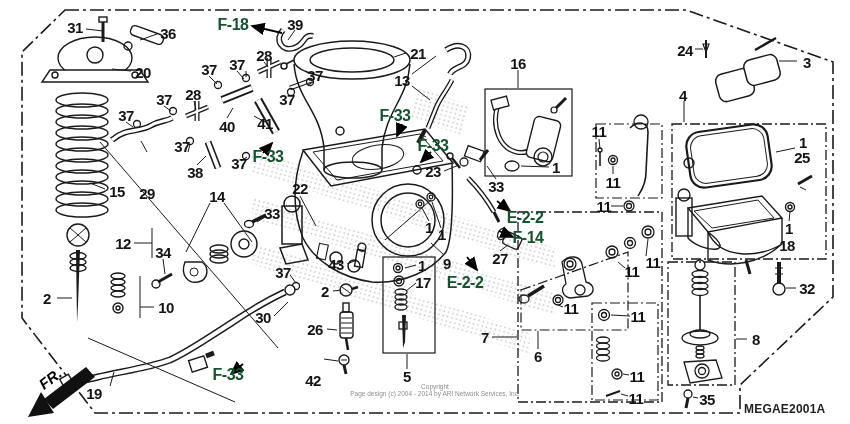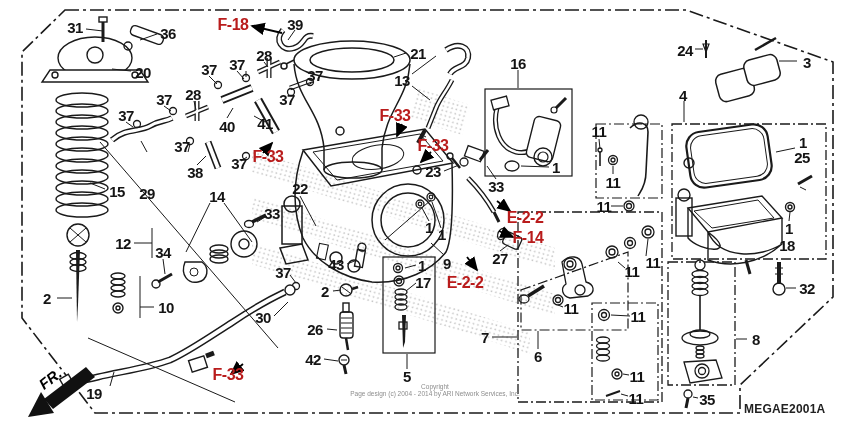--- a/index.html
+++ b/index.html
@@ -3,21 +3,21 @@
 <meta charset="utf-8">
 <style>
   html,body{margin:0;padding:0;background:#fff;}
   #stage{position:relative;width:850px;height:424px;background:#fff;overflow:hidden;
          font-family:"Liberation Sans",sans-serif;color:#111;}
   #art{position:absolute;left:0;top:0;}
   #callouts,#refs{position:absolute;left:0;top:0;width:850px;height:424px;pointer-events:none;}
   .callout{position:absolute;transform:translate(-50%,-50%);
            font:bold 15px "Liberation Sans",sans-serif;color:#141414;letter-spacing:-.5px;white-space:nowrap;}
   .ref{position:absolute;transform:translate(-50%,-50%);
-       font:bold 16px "Liberation Sans",sans-serif;color:#b91c1c;letter-spacing:-.5px;white-space:nowrap;}
+       font:bold 16px "Liberation Sans",sans-serif;color:#14532d;letter-spacing:-.5px;white-space:nowrap;}
   #fr-label{position:absolute;left:38px;top:370px;transform:rotate(-38deg);
             font:bold italic 15px "Liberation Sans",sans-serif;color:#000;}
   #diagram-code{position:absolute;left:744px;top:402px;width:110px;
                 font:bold 12px "Liberation Sans",sans-serif;color:#222;letter-spacing:.2px;}
   #copyright{position:absolute;left:285px;top:383px;width:300px;text-align:center;
              font:6.5px "Liberation Sans",sans-serif;color:#8d8d8d;line-height:7px;}
 </style>
 </head>
 <body>
 
@@ -508,21 +508,21 @@
       <span class="callout" style="left: 442px; top: 234px;">1</span>
       <span class="callout" style="left: 447px; top: 263px;">9</span>
       <span class="callout" style="left: 500px; top: 258px;">27</span>
       <span class="callout" style="left: 123px; top: 243px; text-align: right;">12</span>
       <span class="callout" style="left: 163px; top: 252px;">34</span>
       <span class="callout" style="left: 47px; top: 298px;">2</span>
       <span class="callout" style="left: 166px; top: 307px;">10</span>
       <span class="callout" style="left: 336px; top: 264px;">43</span>
       <span class="callout" style="left: 325px; top: 291px;">2</span>
       <span class="callout" style="left: 315px; top: 329px;">26</span>
-      <span class="callout" style="left: 313px; top: 359px;">42</span>
+      <span class="callout" style="left: 313px; top: 380px;">42</span>
       <span class="callout" style="left: 263px; top: 317px;">30</span>
       <span class="callout" style="left: 283px; top: 272px;">37</span>
       <span class="callout" style="left: 94px; top: 393px;">19</span>
       <span class="callout" style="left: 422px; top: 265px;">1</span>
       <span class="callout" style="left: 423px; top: 282px;">17</span>
       <span class="callout" style="left: 407px; top: 376px;">5</span>
       <span class="callout" style="left: 538px; top: 356px;">6</span>
       <span class="callout" style="left: 485px; top: 337px;">7</span>
       <span class="callout" style="left: 599px; top: 131px;">11</span>
       <span class="callout" style="left: 613px; top: 182px;">11</span>

